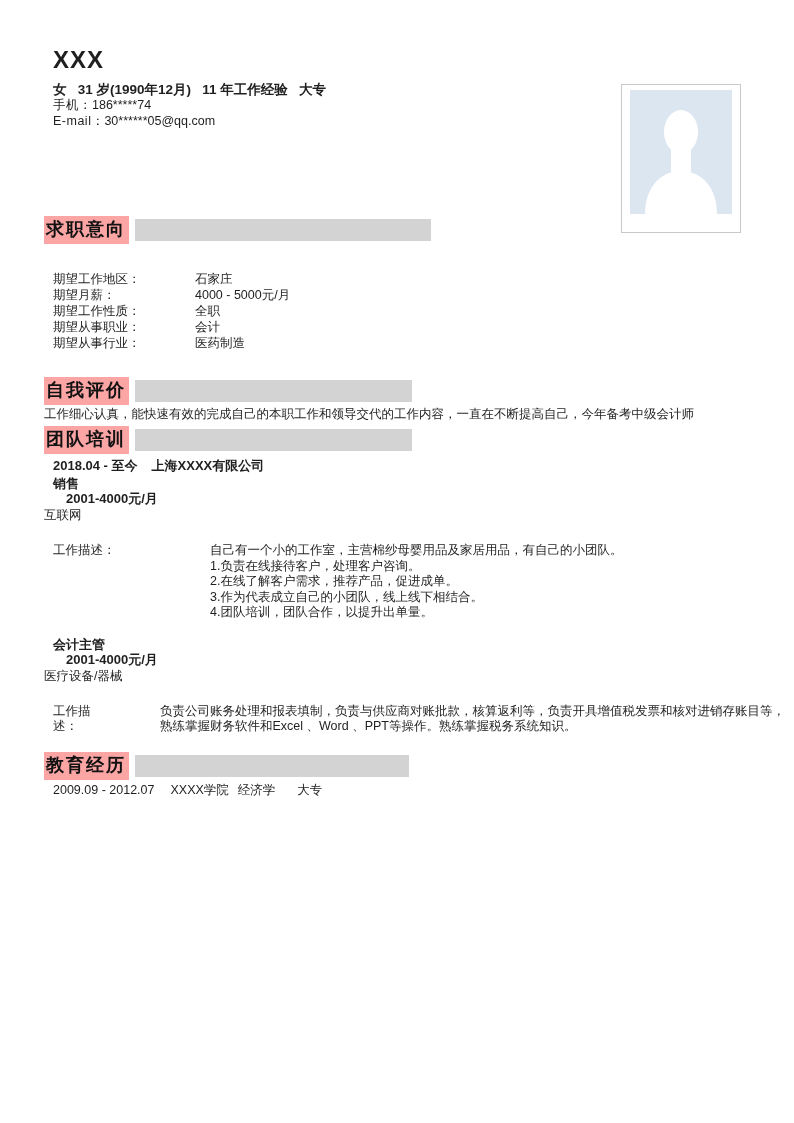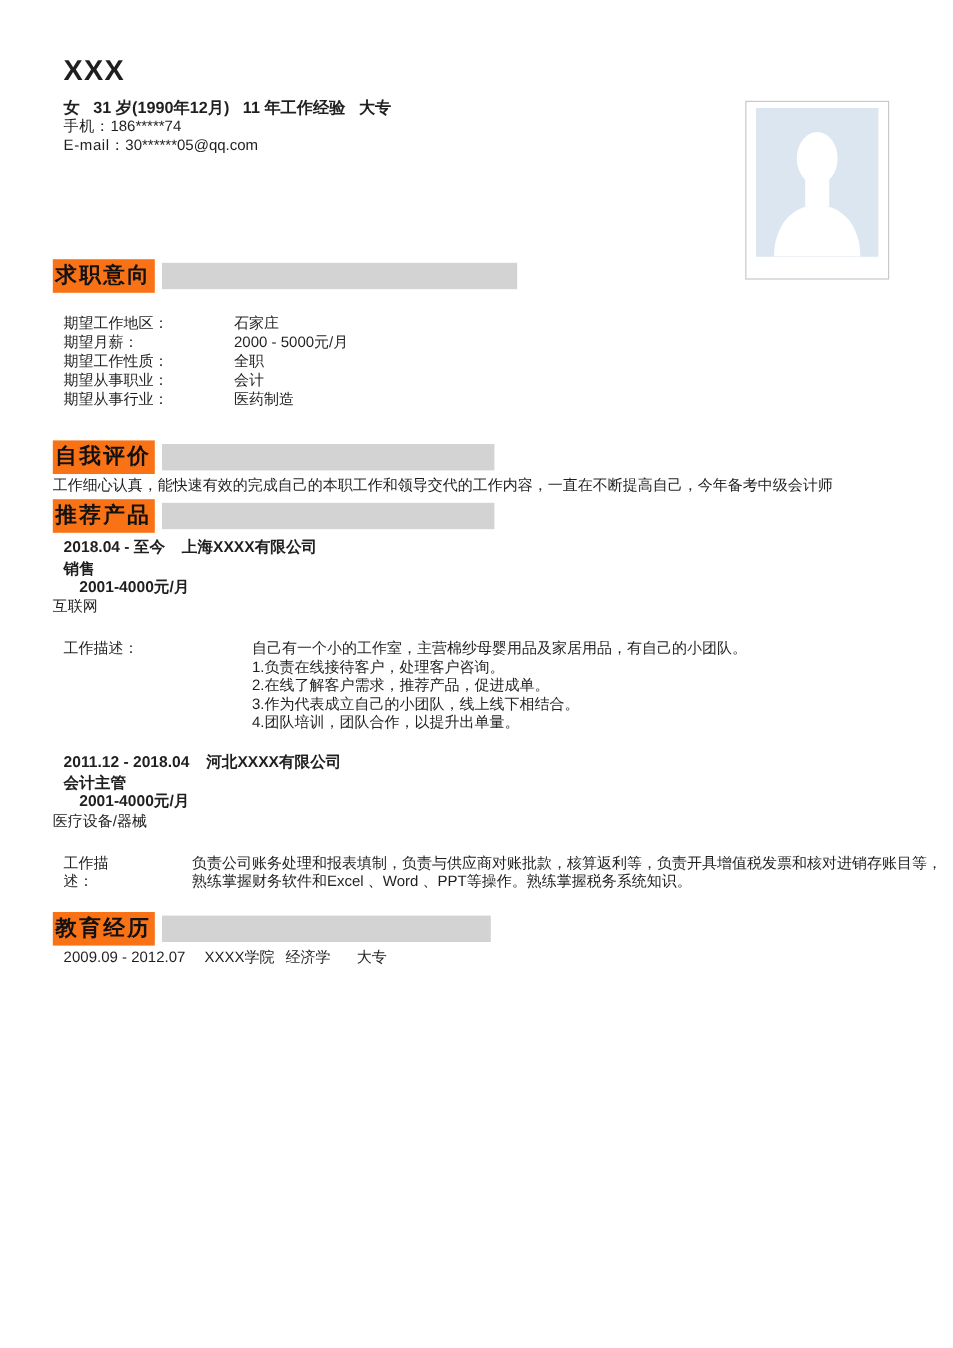--- a/index.html
+++ b/index.html
@@ -24,33 +24,33 @@
   .photo-box{
     position:absolute;left:621px;top:84px;width:120px;height:149px;
     background:#ffffff;border:1px solid #c9c9c9;box-sizing:border-box;
   }
   .photo-inner{position:absolute;left:8px;top:5px;width:102px;height:124px;background:#dce6f1;overflow:hidden;}
   .photo-inner svg{display:block;}
 
   
   .sec-head{display:flex;align-items:center;height:26px;}
   .sec-title{
-    background:#f97316;color:#111;
+    background:#fca5a5;color:#111;
     font-size:18px;font-weight:bold;letter-spacing:2px;
     padding:1px 3px 3px 2px;white-space:nowrap;
   }
   .sec-bar{background:#d3d3d3;height:22px;margin-left:6px;}
   .bar-intent{width:296px;}
   .bar-eval{width:277px;}
   .bar-work{width:277px;}
   .bar-edu{width:274px;}
 
   
   .sec-intent{margin-top:88px;}
-  .fields{margin-top:18px;padding-left:9px;}
+  .fields{margin-top:28px;padding-left:9px;}
   .field-row{display:flex;font-size:12.5px;line-height:16px;}
   .f-label{width:142px;}
   .f-value{white-space:pre-wrap;}
 
   
   .sec-eval{margin-top:27px;}
   .eval-text{margin-top:3px;font-size:12.5px;line-height:15px;width:700px;}
 
   
   .sec-work{margin-top:5px;}
@@ -102,21 +102,21 @@
       <span class="sec-title">求职意向</span>
       <span class="sec-bar bar-intent"></span>
     </div>
     <div class="fields">
       <div class="field-row">
         <span class="f-label">期望工作地区：</span>
         <span class="f-value">石家庄</span>
       </div>
       <div class="field-row">
         <span class="f-label">期望月薪：</span>
-        <span class="f-value">2000 - 5000元/月</span>
+        <span class="f-value">4000 - 5000元/月</span>
       </div>
       <div class="field-row">
         <span class="f-label">期望工作性质：</span>
         <span class="f-value">全职</span>
       </div>
       <div class="field-row">
         <span class="f-label">期望从事职业：</span>
         <span class="f-value">会计</span>
       </div>
       <div class="field-row">
@@ -129,21 +129,21 @@
   <div class="sec-eval">
     <div class="sec-head">
       <span class="sec-title">自我评价</span>
       <span class="sec-bar bar-eval"></span>
     </div>
     <div class="eval-text">工作细心认真，能快速有效的完成自己的本职工作和领导交代的工作内容，一直在不断提高自己，今年备考中级会计师</div>
   </div>
 
   <div class="sec-work">
     <div class="sec-head">
-      <span class="sec-title">推荐产品</span>
+      <span class="sec-title">团队培训</span>
       <span class="sec-bar bar-work"></span>
     </div>
 
     <div class="job">
       <div class="row-period">
         <span>2018.04 - 至今</span>
         <span class="company">上海XXXX有限公司</span>
       </div>
       <div class="row-pos">
         <span>销售</span>
@@ -156,24 +156,20 @@
           <div class="desc-item">自己有一个小的工作室，主营棉纱母婴用品及家居用品，有自己的小团队。</div>
           <div class="desc-item">1.负责在线接待客户，处理客户咨询。</div>
           <div class="desc-item">2.在线了解客户需求，推荐产品，促进成单。</div>
           <div class="desc-item">3.作为代表成立自己的小团队，线上线下相结合。</div>
           <div class="desc-item">4.团队培训，团队合作，以提升出单量。</div>
         </div>
       </div>
     </div>
 
     <div class="job job2">
-      <div class="row-period">
-        <span>2011.12 - 2018.04</span>
-        <span class="company">河北XXXX有限公司</span>
-      </div>
       <div class="row-pos">
         <span>会计主管</span>
         <span class="salary">2001-4000元/月</span>
       </div>
       <div class="row-industry">医疗设备/器械</div>
       <div class="desc">
         <div class="desc-label-narrow">工作描述：</div>
         <div class="desc-body-wide">负责公司账务处理和报表填制，负责与供应商对账批款，核算返利等，负责开具增值税发票和核对进销存账目等，熟练掌握财务软件和Excel 、Word 、PPT等操作。熟练掌握税务系统知识。</div>
       </div>
     </div>

